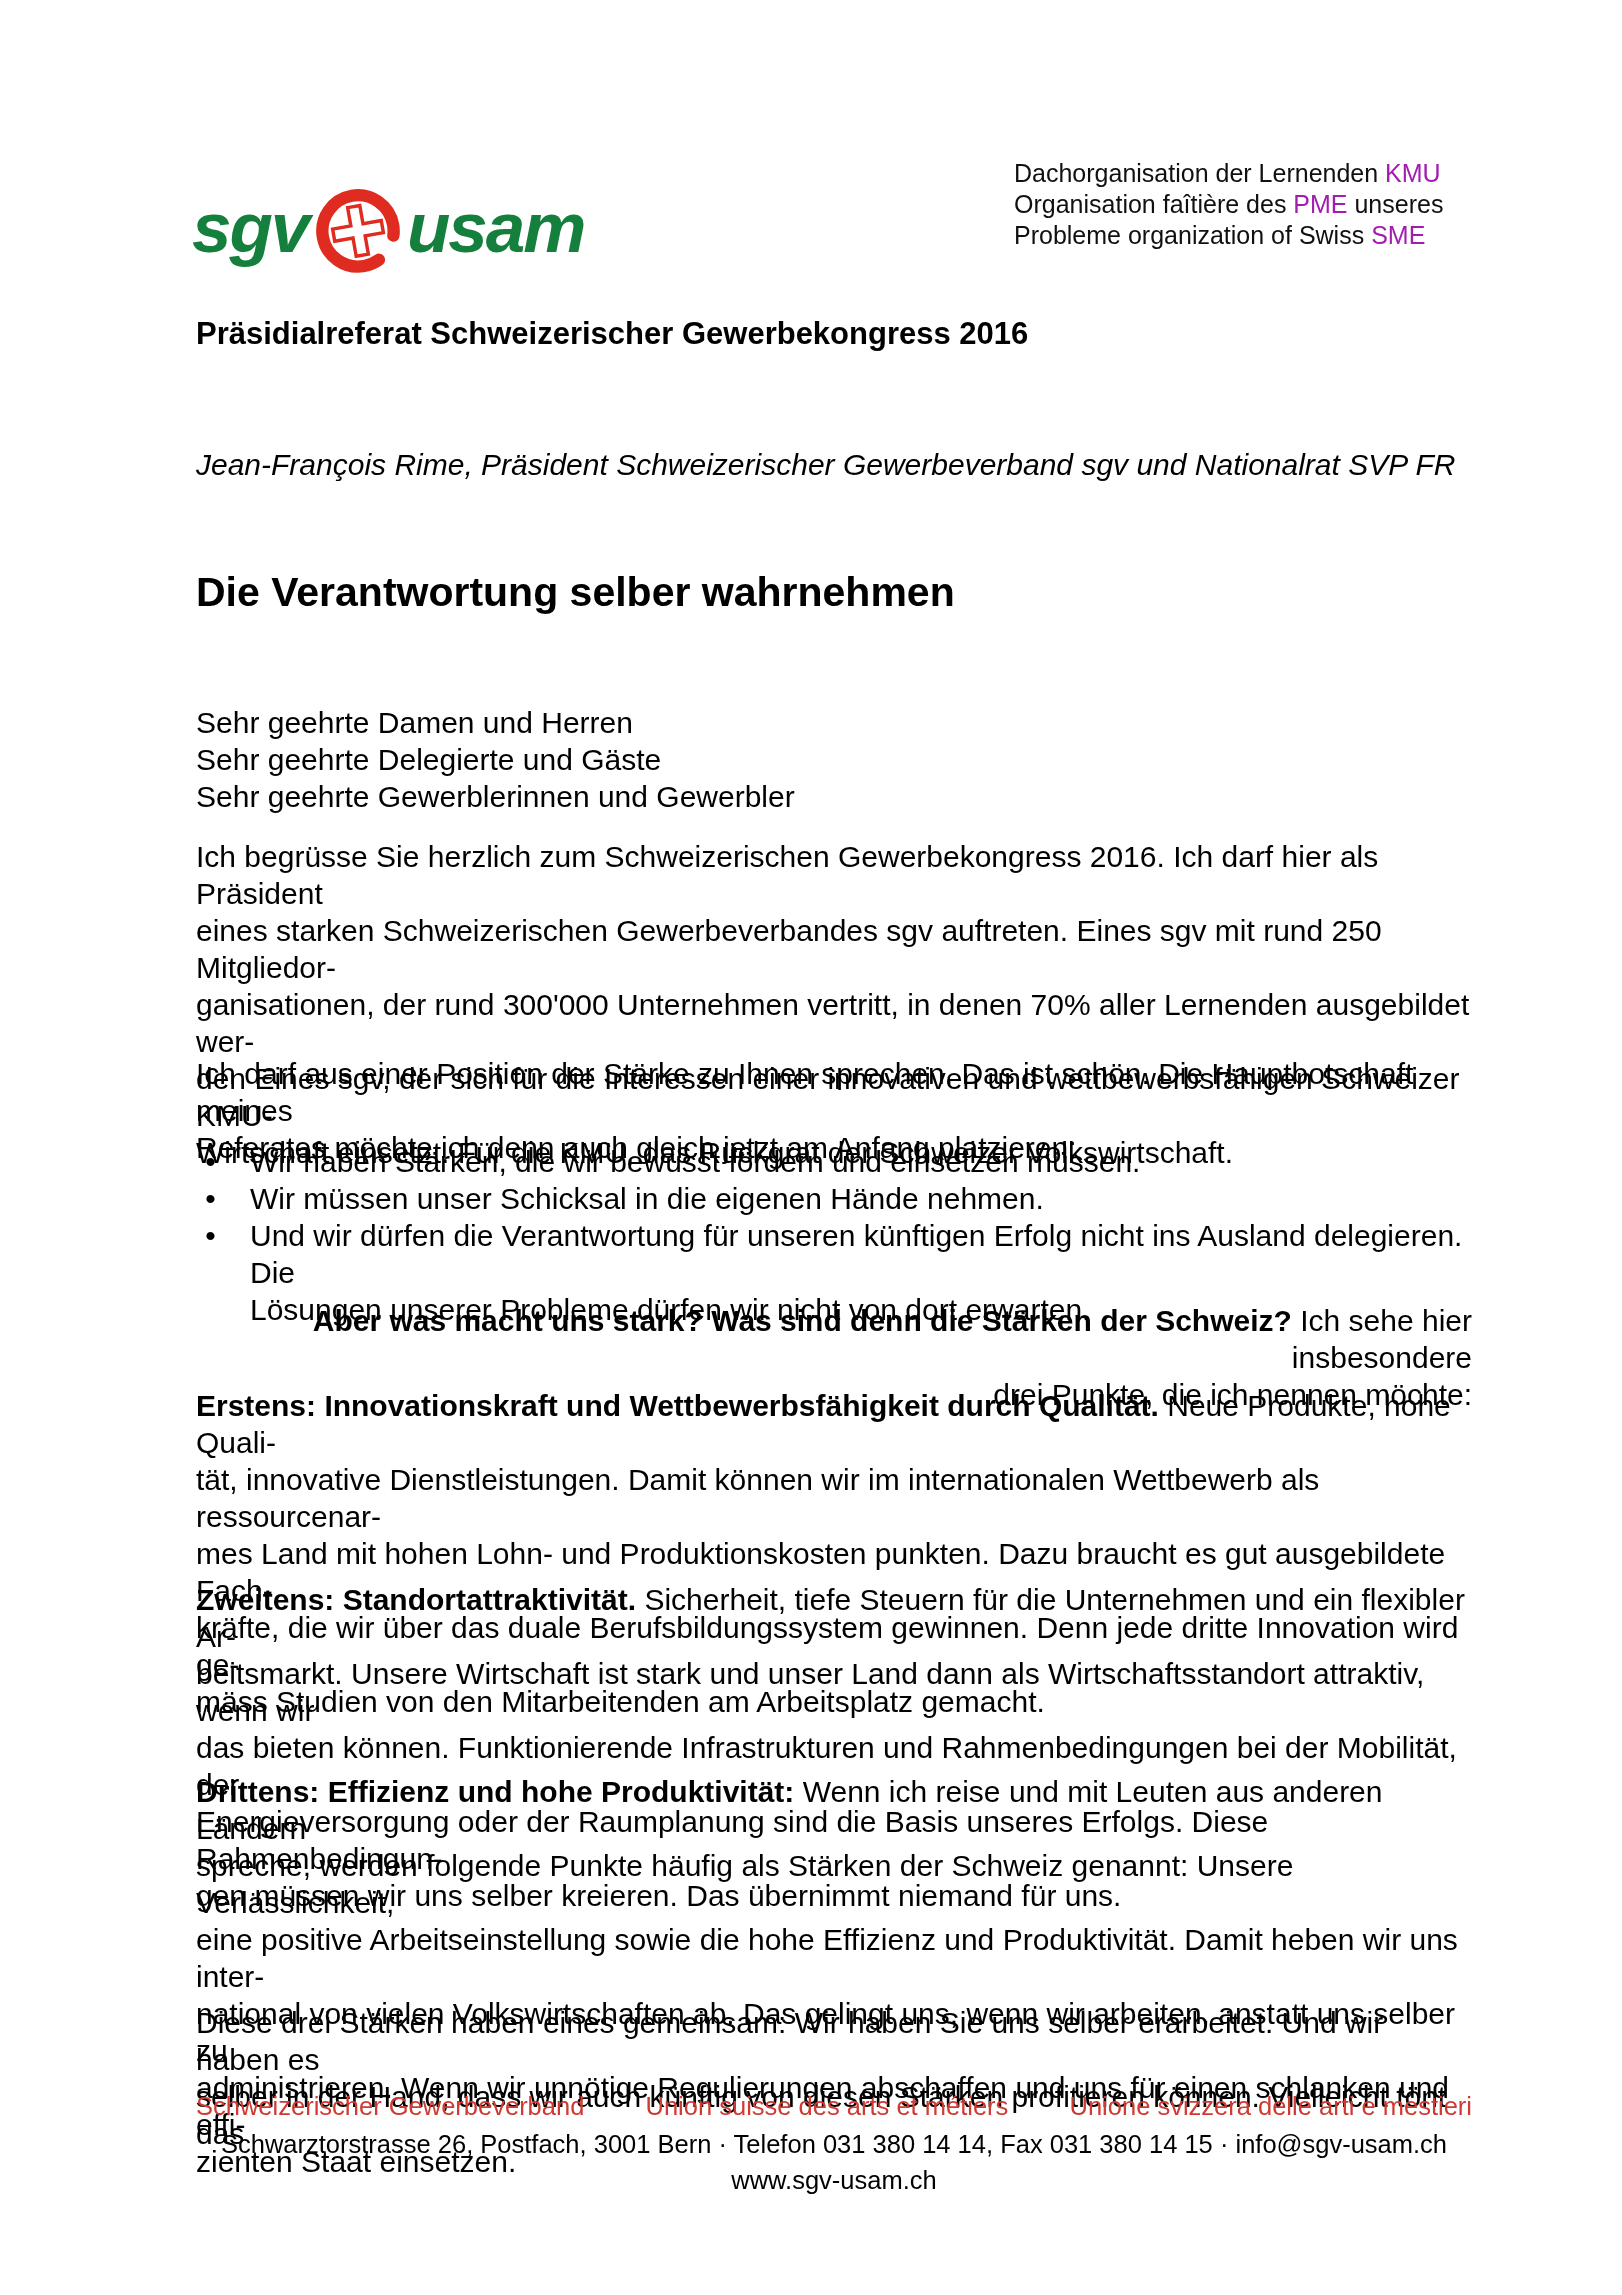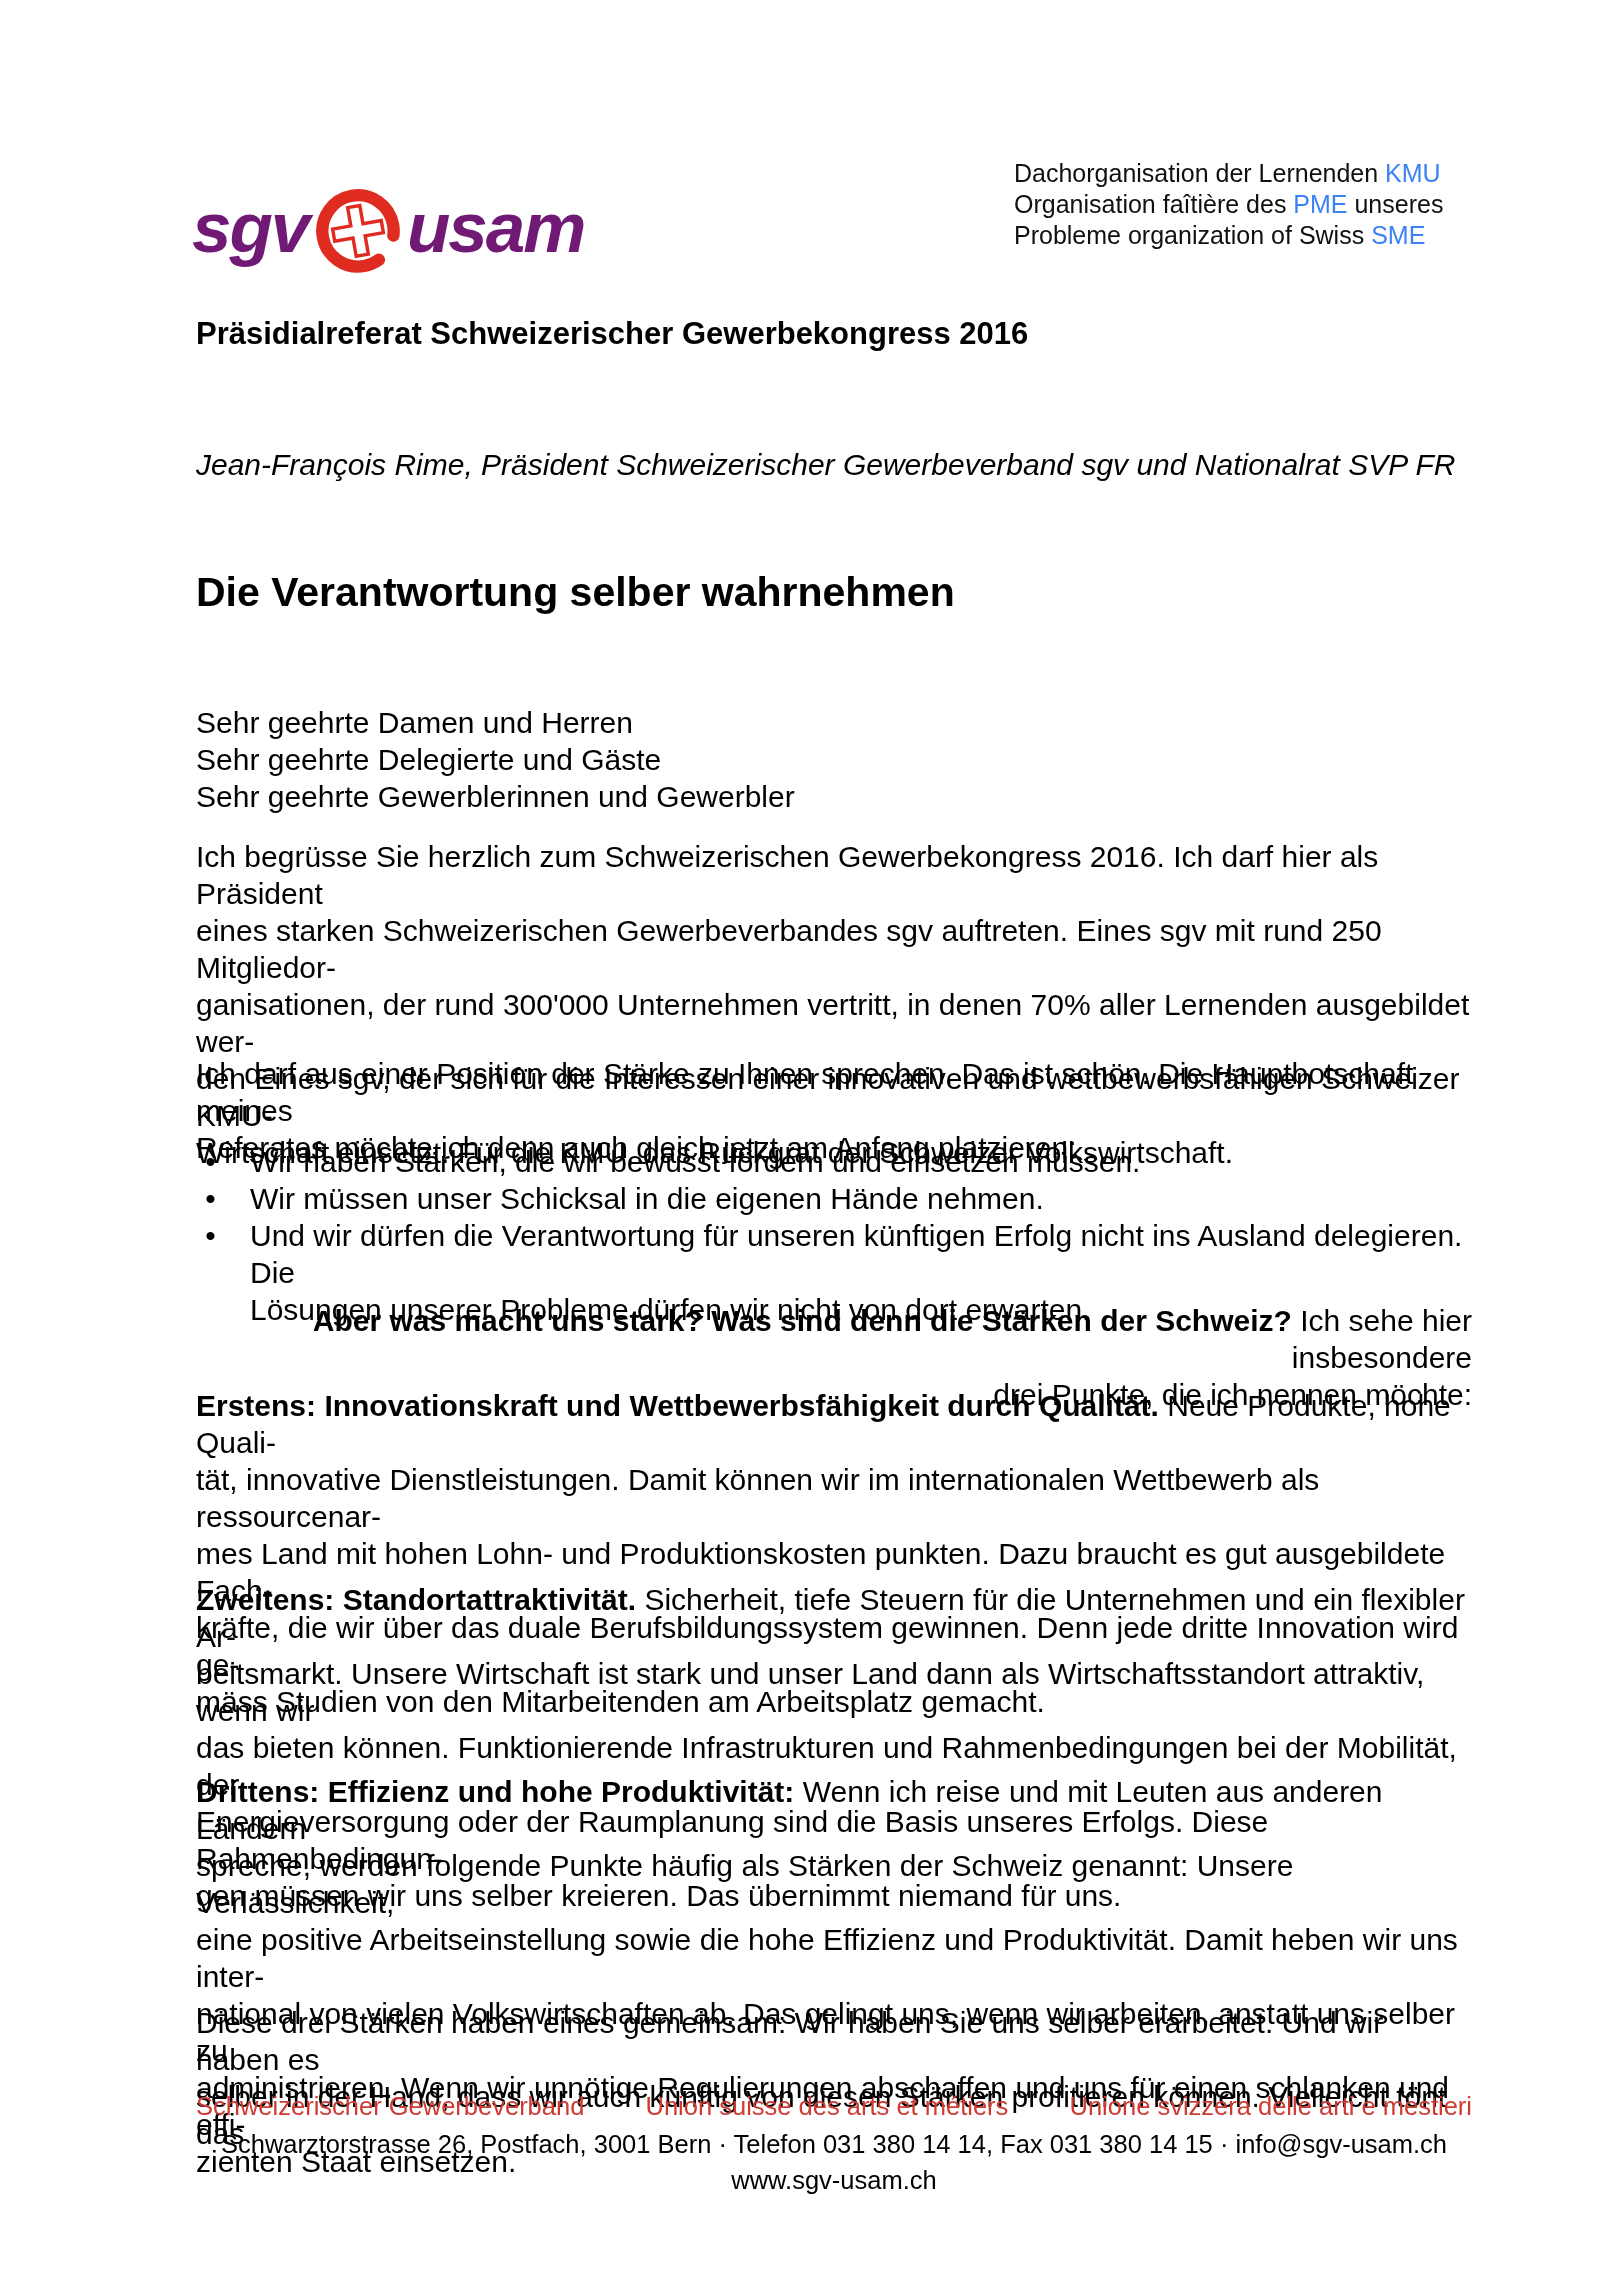--- a/index.html
+++ b/index.html
@@ -8,27 +8,27 @@
     background:#ffffff; color:#000000;
     font-family:"Liberation Sans", sans-serif;
     overflow:hidden;
   }
   .abs { position:absolute; }
 
   
   .logo-row { left:192px; top:178px; height:98px; display:flex; align-items:center; }
   .logo-word {
     font-style:italic; font-weight:600; font-size:71px; letter-spacing:-2px;
-    color:#701a75; line-height:1; white-space:nowrap;
+    color:#15803d; line-height:1; white-space:nowrap;
   }
   .logo-mark { width:96px; height:96px; margin:0 1.3px; transform:translateY(3.9px); }
 
   .org-block { left:1014px; top:158px; font-size:25px; line-height:31px; color:#101010; }
   .org-line { white-space:nowrap; }
-  .org-accent { color:#3b82f6; }
+  .org-accent { color:#a21caf; }
 
   
   .col { left:196px; width:1276px; }
   .kicker  { top:315px;  font-size:31px; font-weight:bold; line-height:37px; }
   .byline  { top:446px;  font-size:30px; font-style:italic; line-height:37px; }
   .doc-title { top:568px; font-size:41px; font-weight:bold; line-height:48px; }
 
   .body-text { font-size:30px; line-height:37px; white-space:pre-line; }
   .salutations { top:704px; }
   .p1 { top:838px; }

